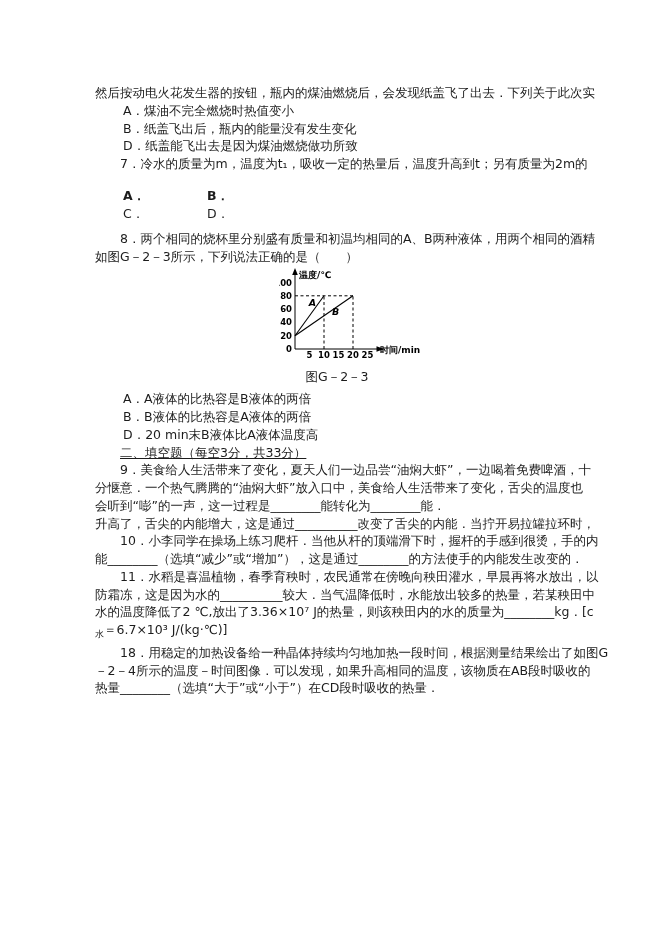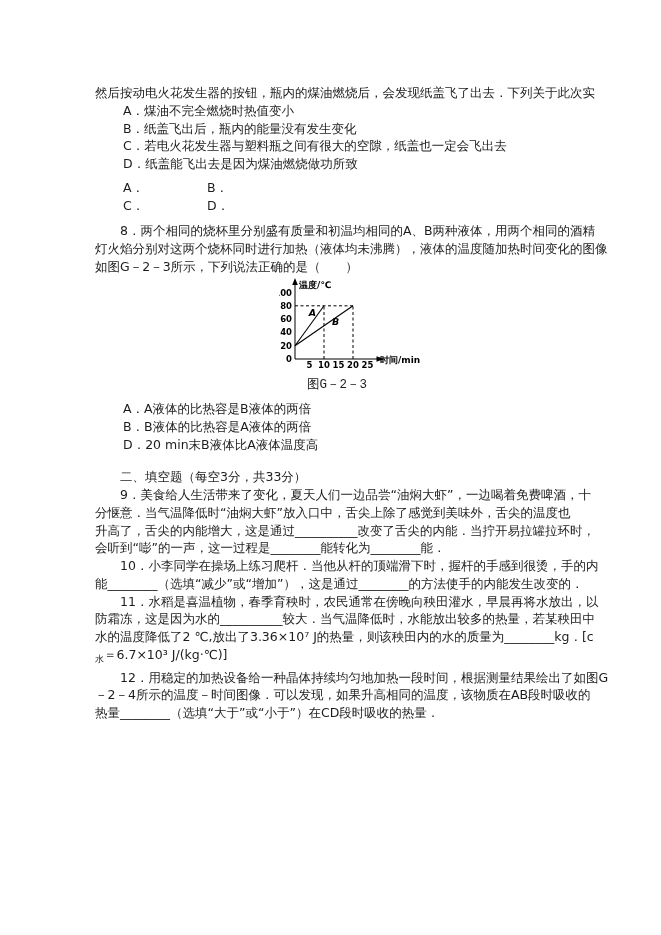--- a/index.html
+++ b/index.html
@@ -3,49 +3,48 @@
 <meta charset="utf-8">
 <style>
   html,body{margin:0;padding:0;background:#ffffff;}
   .page{position:relative;width:661px;height:935px;background:#ffffff;overflow:hidden;
         font-family:"DejaVu Sans",sans-serif;color:#1c1c1c;}
   .content{position:absolute;left:95px;top:84px;width:476px;font-size:12.5px;line-height:17.75px;}
   .ln{white-space:nowrap;}
   .ind{padding-left:25px;}
   .opt{padding-left:28px;}
   .optcell{display:inline-block;width:84px;}
-  .q7row1{margin-top:6px;}
+  .q7row1{margin-top:14px;font-weight:bold;}
   .q7row2{margin-top:0;margin-bottom:8px;}
-  .sec{margin-top:15px;}
+  .sec{text-decoration:underline;}
   .chart-wrap{margin-left:184px;width:150px;margin-top:1px;}
-  .caption{width:150px;box-sizing:border-box;padding-right:34px;text-align:center;margin-bottom:5px;font-family:Liberation Mono, monospace;}
+  .caption{width:150px;box-sizing:border-box;padding-right:34px;text-align:center;margin-bottom:5px;}
   .sub{font-size:9px;vertical-align:-3px;}
   svg text{font-family:"DejaVu Sans",sans-serif;fill:#000;}
 </style>
 </head>
 <body>
 
 <div class="page">
   <div class="content">
 
     <div class="ln">然后按动电火花发生器的按钮，瓶内的煤油燃烧后，会发现纸盖飞了出去．下列关于此次实</div>
     <div class="ln opt">A．煤油不完全燃烧时热值变小</div>
     <div class="ln opt">B．纸盖飞出后，瓶内的能量没有发生变化</div>
-    <div class="ln opt">C．若电火花发生器与塑料瓶之间有很大的空隙，纸盖也一定会飞出去</div>
     <div class="ln opt">D．纸盖能飞出去是因为煤油燃烧做功所致</div>
 
+    <div class="ln ind">7．冷水的质量为m，温度为t₁，吸收一定的热量后，温度升高到t；另有质量为2m的</div>
     <div class="ln opt q7row1">
       <span class="optcell">A．</span><span>B．</span>
     </div>
     <div class="ln opt q7row2">
       <span class="optcell">C．</span><span>D．</span>
     </div>
 
     <div class="ln ind">8．两个相同的烧杯里分别盛有质量和初温均相同的A、B两种液体，用两个相同的酒精</div>
-    <div class="ln">灯火焰分别对这两个烧杯同时进行加热（液体均未沸腾），液体的温度随加热时间变化的图像</div>
     <div class="ln">如图G－2－3所示，下列说法正确的是（　　）</div>
 
     <div class="chart-wrap">
       <svg id="chart-svg" width="150" height="96">
           <line x1="16" y1="82" x2="16" y2="7" stroke="#000" stroke-width="1"></line>
           <polygon points="16,1 13.2,8 18.8,8" fill="#000"></polygon>
           <line x1="16" y1="82" x2="99" y2="82" stroke="#000" stroke-width="1"></line>
           <polygon points="105,82 97.5,79.3 97.5,84.7" fill="#000"></polygon>
           <text x="13" y="85" font-size="8.5" font-weight="bold" text-anchor="end">0</text>
           <text x="13" y="71.7" font-size="8.5" font-weight="bold" text-anchor="end">20</text>
@@ -71,30 +70,30 @@
       <div class="caption ln">图G－2－3</div>
     </div>
 
     <div class="ln opt">A．A液体的比热容是B液体的两倍</div>
     <div class="ln opt">B．B液体的比热容是A液体的两倍</div>
     <div class="ln opt">D．20 min末B液体比A液体温度高</div>
 
     <div class="ln ind sec">二、填空题（每空3分，共33分）</div>
 
     <div class="ln ind">9．美食给人生活带来了变化，夏天人们一边品尝“油焖大虾”，一边喝着免费啤酒，十</div>
-    <div class="ln">分惬意．当气温降低时“油焖大虾”放入口中，舌尖上除了感觉到美味外，舌尖的温度也</div>
+    <div class="ln">分惬意．一个热气腾腾的“油焖大虾”放入口中，美食给人生活带来了变化，舌尖的温度也</div>
+    <div class="ln">会听到“嘭”的一声，这一过程是________能转化为________能．</div>
     <div class="ln">升高了，舌尖的内能增大，这是通过__________改变了舌尖的内能．当拧开易拉罐拉环时，</div>
-    <div class="ln">会听到“嘭”的一声，这一过程是________能转化为________能．</div>
 
     <div class="ln ind">10．小李同学在操场上练习爬杆．当他从杆的顶端滑下时，握杆的手感到很烫，手的内</div>
     <div class="ln">能________（选填“减少”或“增加”），这是通过________的方法使手的内能发生改变的．</div>
 
     <div class="ln ind">11．水稻是喜温植物，春季育秧时，农民通常在傍晚向秧田灌水，早晨再将水放出，以</div>
     <div class="ln">防霜冻，这是因为水的__________较大．当气温降低时，水能放出较多的热量，若某秧田中</div>
     <div class="ln">水的温度降低了2 ℃,放出了3.36×10⁷ J的热量，则该秧田内的水的质量为________kg．[c</div>
     <div class="ln"><span class="sub">水</span><span>＝6.7×10³ J/(kg·℃)]</span></div>
 
-    <div class="ln ind">12．用稳定的加热设备给一种晶体持续均匀地加热一段时间，根据测量结果绘出了如图G</div>
+    <div class="ln ind">18．用稳定的加热设备给一种晶体持续均匀地加热一段时间，根据测量结果绘出了如图G</div>
     <div class="ln">－2－4所示的温度－时间图像．可以发现，如果升高相同的温度，该物质在AB段时吸收的</div>
     <div class="ln">热量________（选填“大于”或“小于”）在CD段时吸收的热量．</div>
 
   </div>
 </div>
 
 </body></html>

